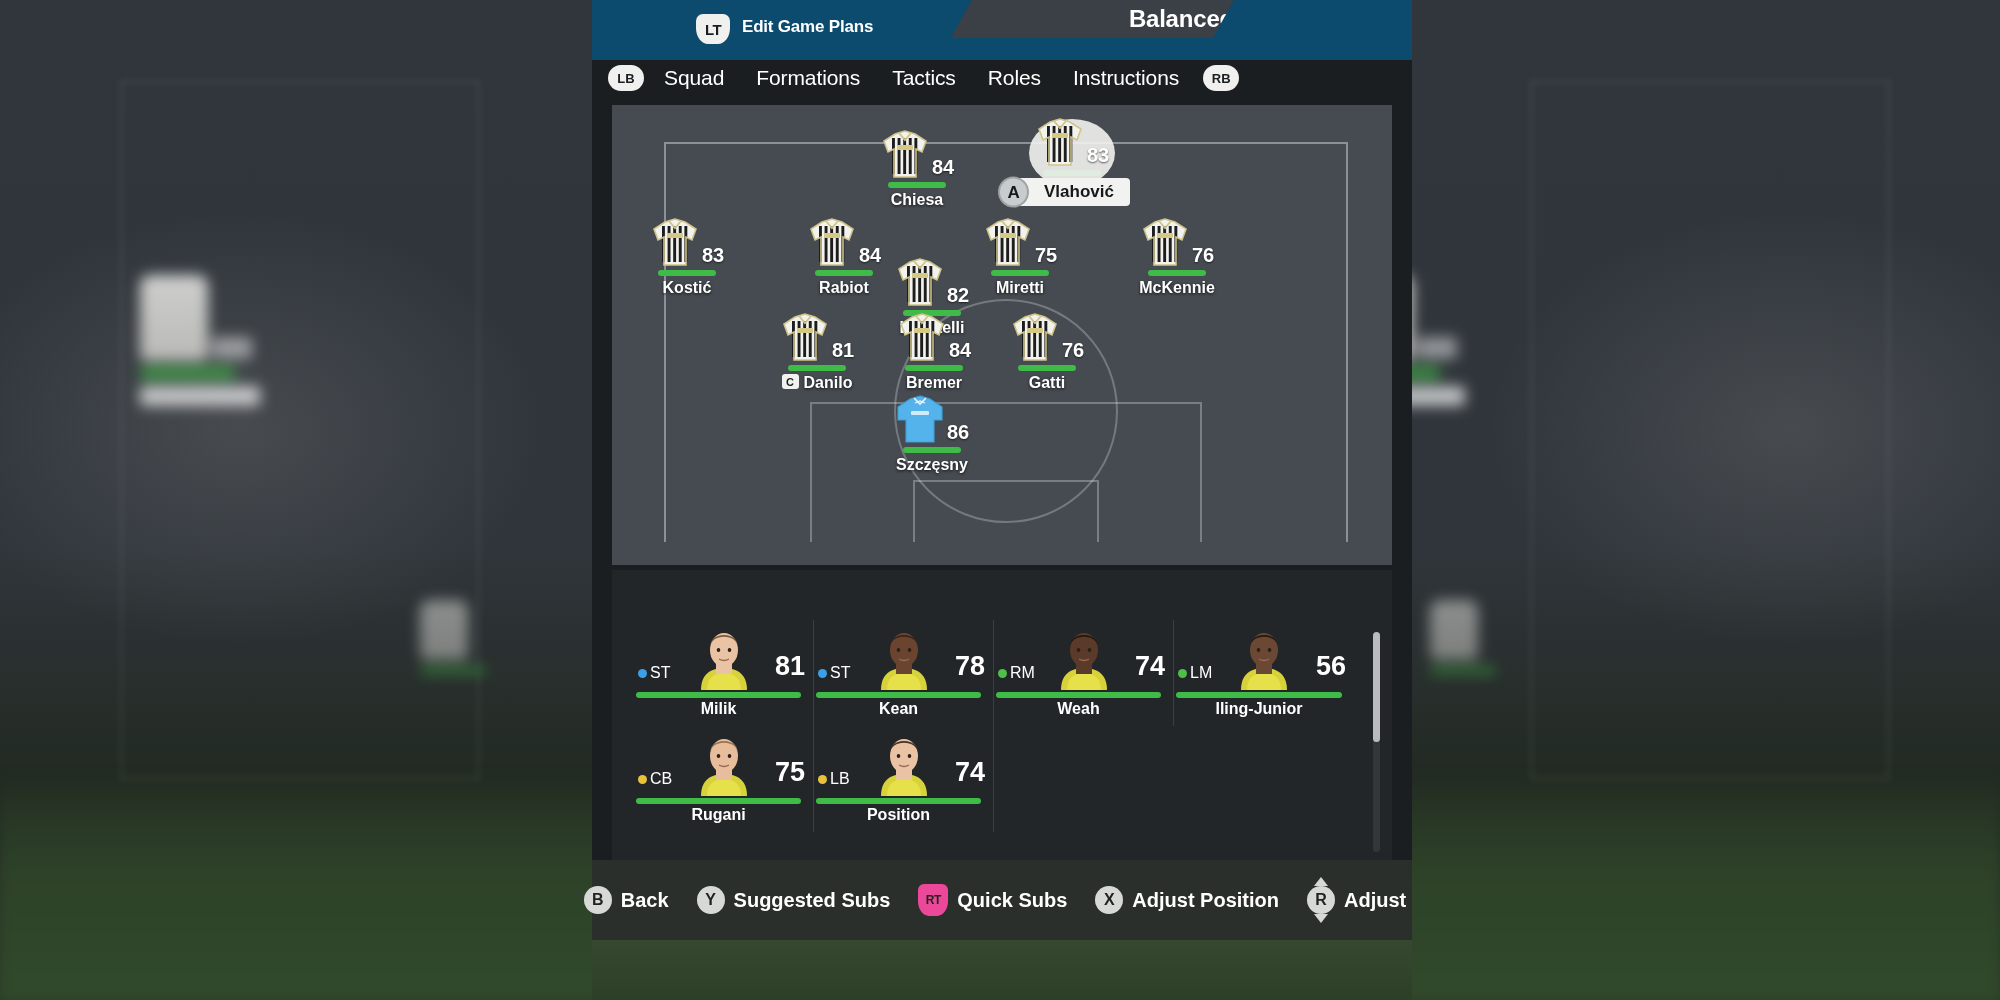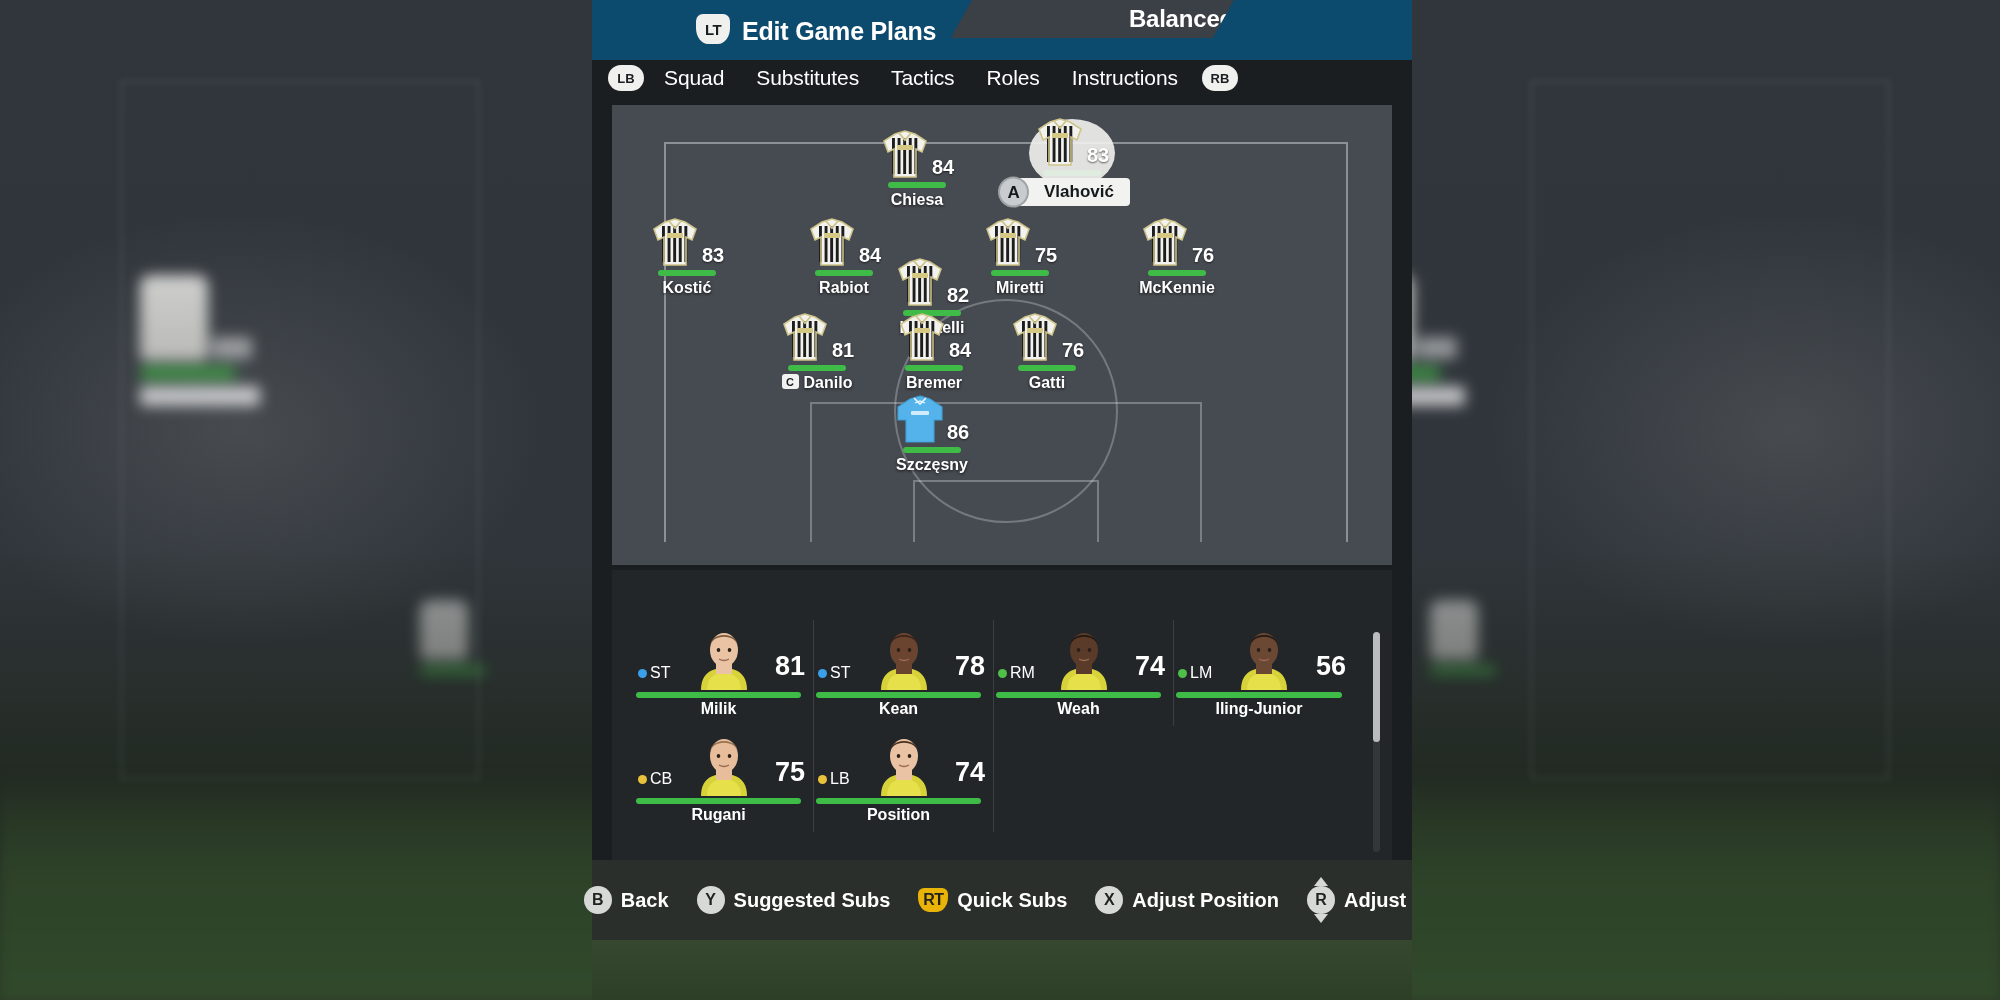--- a/index.html
+++ b/index.html
@@ -62,21 +62,21 @@
     position: absolute; left: 104px; top: 14px;
     width: 34px; height: 30px;
     background: #f0f0ee;
     border-radius: 7px 7px 12px 12px / 7px 7px 16px 16px;
     color: #1b1e21; font-size: 15px; font-weight: bold;
     display: flex; align-items: center; justify-content: center;
     letter-spacing: -.5px;
   }
   .header-title {
     position: absolute; left: 150px; top: 17px;
-    color: #fff; font-size: 25px; font-weight: bold;
+    color: #fff; font-size: 17px; font-weight: bold;
     letter-spacing: -.2px; white-space: nowrap;
   }
   .plan-chip {
     position: absolute; left: 352px; top: 0; width: 290px; height: 38px;
     background: #3a4046;
     clip-path: polygon(28px 0, 290px 0, 262px 50px, 0 50px);
     display: flex; align-items: center; justify-content: flex-end;
   }
   .plan-chip span {
     color: #fff; font-size: 24px; font-weight: bold; letter-spacing: -.2px;
@@ -262,23 +262,23 @@
     margin: 0 14px;
   }
   .act:first-child { margin-left: 0; }
   .act .glyph-round {
     width: 28px; height: 28px; border-radius: 50%;
     background: #d7d9d7; color: #1f221f;
     font-size: 16px; font-weight: bold;
     display: flex; align-items: center; justify-content: center;
   }
   .act .glyph-trig {
-    width: 30px; height: 24px; background: #eab308; color: #1f221f;
+    width: 30px; height: 32px; background: #ec4899; color: #1f221f;
     border-radius: 6px 6px 11px 11px / 6px 6px 15px 15px;
-    font-size: 16px; font-weight: bold;
+    font-size: 12px; font-weight: bold;
     display: flex; align-items: center; justify-content: center;
     letter-spacing: -.5px;
   }
   .act .lbl {
     color: #fff; font-size: 20px; font-weight: bold; white-space: nowrap;
   }
   .stick {
     position: relative; width: 28px; height: 46px;
     display: flex; align-items: center; justify-content: center;
   }
@@ -334,21 +334,21 @@
       <span>Balanced</span>
     </div>
   </div>
 
   <div id="tabs">
     <div class="sp-l"></div>
     <div class="bumper">LB</div>
     <div style="width:20px"></div>
     <div class="tab active">Squad</div>
     <div style="width:32px"></div>
-    <div class="tab">Substitutes</div>
+    <div class="tab">Formations</div>
     <div style="width:32px"></div>
     <div class="tab">Tactics</div>
     <div style="width:32px"></div>
     <div class="tab">Roles</div>
     <div style="width:32px"></div>
     <div class="tab">Instructions</div>
     <div style="width:24px"></div>
     <div class="bumper">RB</div>
   </div>
 

